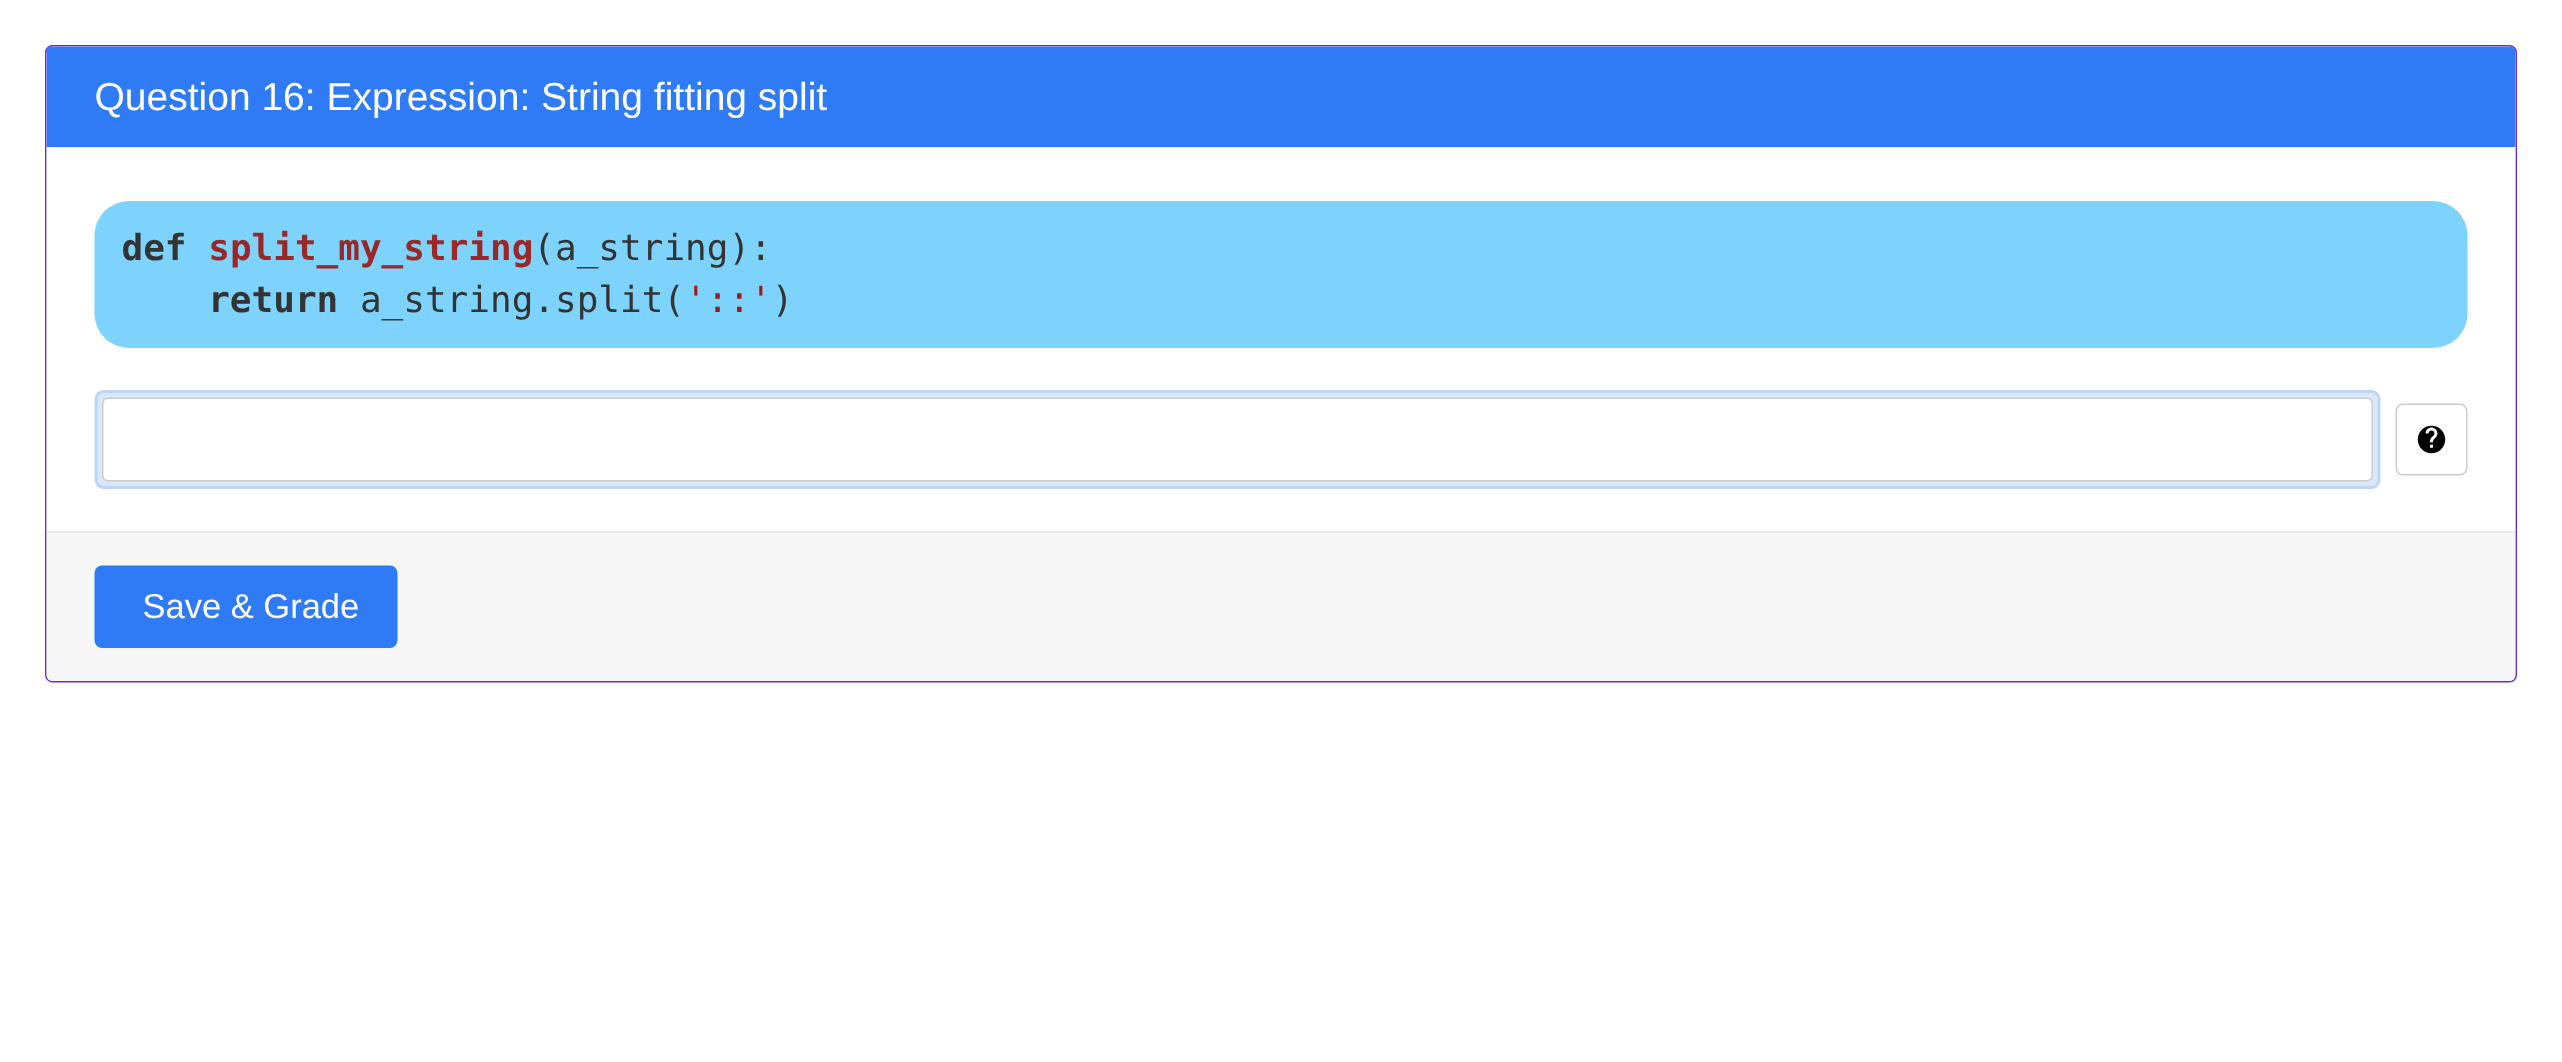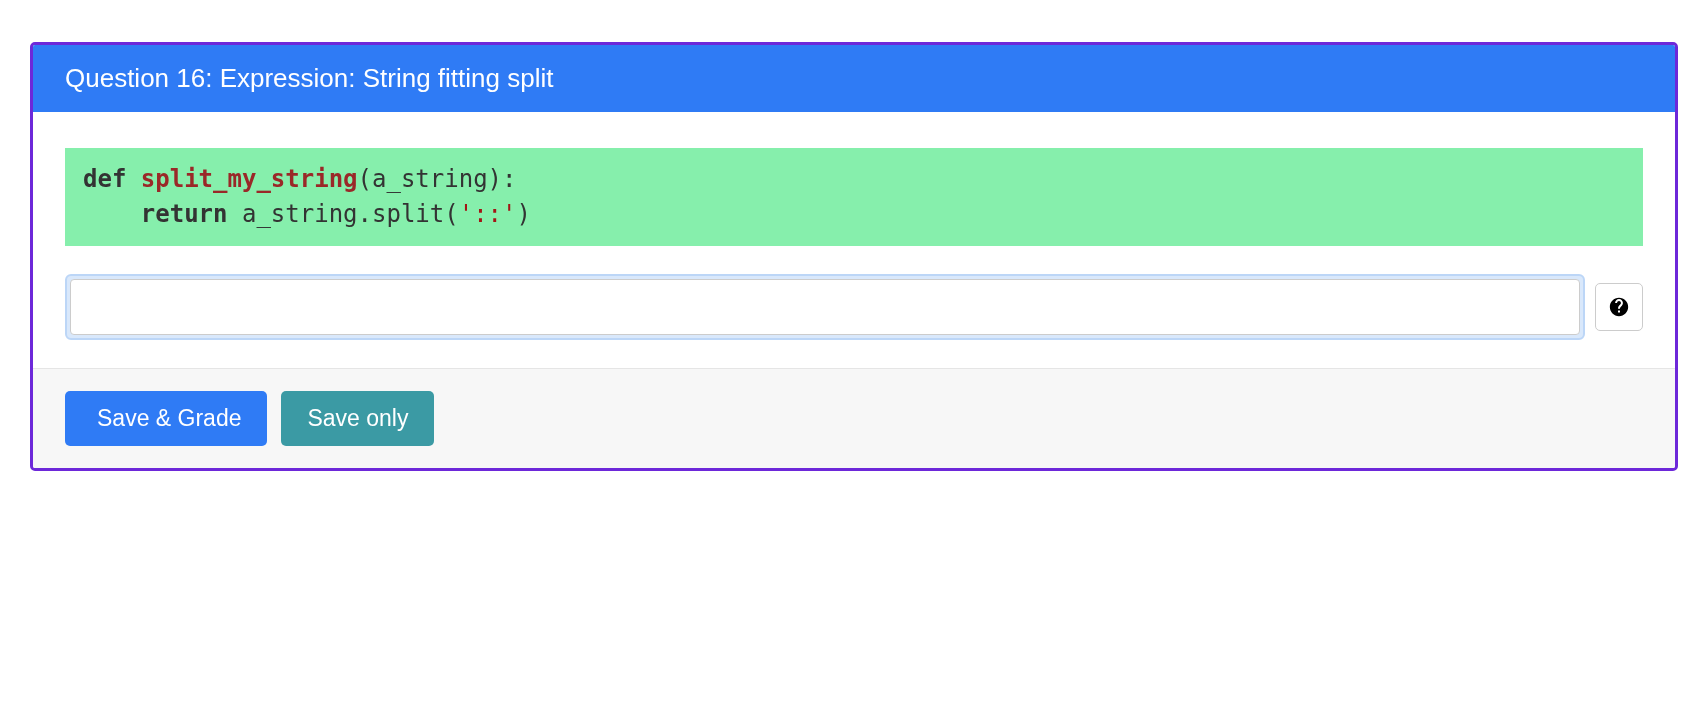--- a/index.html
+++ b/index.html
@@ -6,24 +6,23 @@
       box-sizing: border-box;
       margin: 0;
       padding: 0;
     }
     body {
       font-family: -apple-system, BlinkMacSystemFont, "Segoe UI", Helvetica, Arial, sans-serif;
       background: #ffffff;
       padding: 30px;
     }
     .panel {
-      border: 3px solid #6d28d9;
+      border: 1px solid #6d28d9;
       border-radius: 5px;
       overflow: hidden;
-      margin-top: 12px;
     }
     .panel-header {
       background: #2f7bf5;
       color: #ffffff;
       padding: 18px 32px;
       font-size: 26px;
       font-weight: 400;
     }
     .panel-body {
       padding: 36px 32px 20px 32px;
@@ -34,29 +33,30 @@
       line-height: 1.45;
       color: #2a2a2a;
       margin-bottom: 24px;
     }
     .code-inline {
       font-family: "SFMono-Regular", Menlo, Monaco, Consolas, monospace;
       color: #c7254e;
       font-size: 24px;
     }
     .code-block {
-      background: #86efac;
+      background: #7dd3fc;
       padding: 14px 18px;
       font-family: "SFMono-Regular", Menlo, Monaco, Consolas, monospace;
       font-size: 24px;
       line-height: 1.45;
       color: #333;
       white-space: pre;
       margin-bottom: 28px;
       overflow-x: auto;
+      border-radius: 23px;
     }
     .kw-def { color: #333; font-weight: 700; }
     .fn-name { color: #9a2828; font-weight: 700; }
     .paren   { color: #333; }
     .param   { color: #333; }
     .kw-ret  { color: #333; font-weight: 700; }
     .method  { color: #333; }
     .str     { color: #a31515; }
 
     .answer-row {
@@ -144,15 +144,14 @@
       <button class="help-btn">
         <svg viewBox="0 0 24 24">
           <path d="M12 2C6.48 2 2 6.48 2 12s4.48 10 10 10 10-4.48 10-10S17.52 2 12 2zm1.07 16h-2.14v-2.14h2.14V18zm2.22-7.66l-.96.98c-.77.78-1.26 1.42-1.26 2.68h-2.14v-.54c0-1.18.49-2.25 1.26-3.03l1.33-1.35c.39-.38.62-.92.62-1.51 0-1.18-.96-2.14-2.14-2.14s-2.14.96-2.14 2.14H7.72c0-2.36 1.92-4.28 4.28-4.28s4.28 1.92 4.28 4.28c0 .94-.38 1.79-1 2.77z"></path>
         </svg>
       </button>
     </div>
   </div>
 
   <div class="panel-footer">
     <button class="btn btn-primary">Save &amp; Grade</button>
-    <button class="btn btn-info">Save only</button>
   </div>
 </div>
 
 </body></html>

